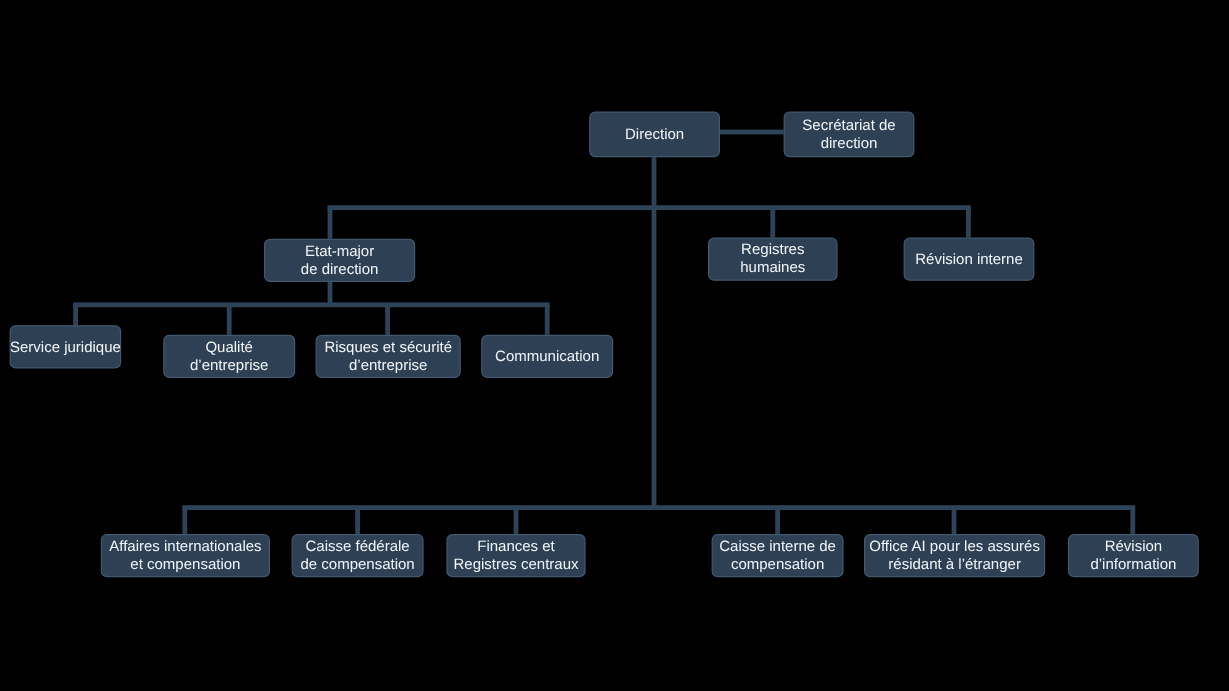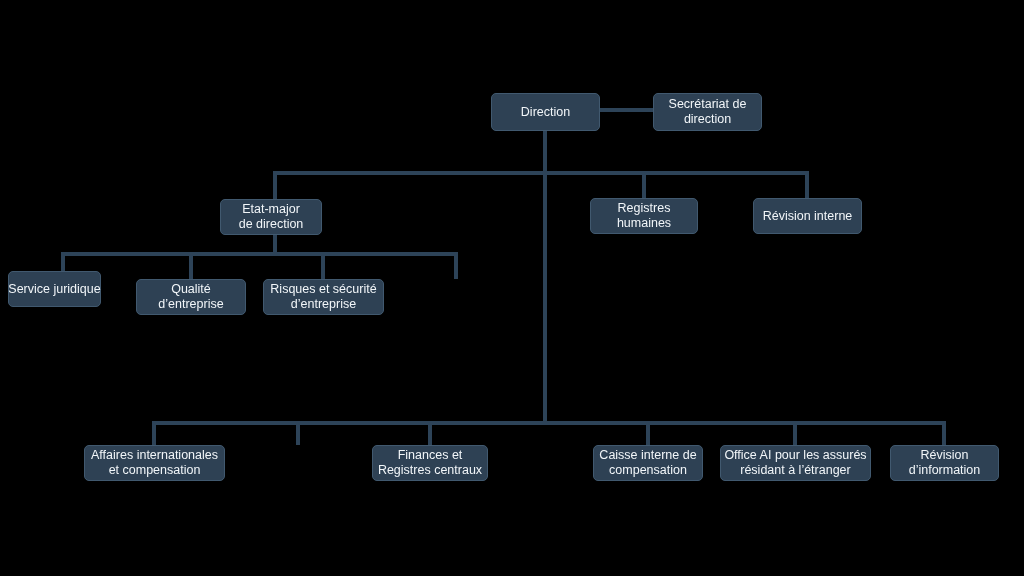--- a/index.html
+++ b/index.html
@@ -70,21 +70,21 @@
 
   <div class="node" style="left:491px;top:93px;width:109px;height:38px">
     <div class="l">Direction</div>
     <div class="l"></div>
   </div>
   <div class="node" style="left:653px;top:93px;width:109px;height:38px">
     <div class="l">Secrétariat de</div>
     <div class="l">direction</div>
   </div>
 
-  <div class="node" style="left:220px;top:199px;width:102px;height:36px">
+  <div class="node" style="left:220px;top:199px;width:126px;height:36px">
     <div class="l">Etat-major</div>
     <div class="l">de direction</div>
   </div>
   <div class="node" style="left:590px;top:198px;width:108px;height:36px">
     <div class="l">Registres</div>
     <div class="l">humaines</div>
   </div>
   <div class="node" style="left:753px;top:198px;width:109px;height:36px">
     <div class="l">Révision interne</div>
     <div class="l"></div>
@@ -95,24 +95,32 @@
     <div class="l"></div>
   </div>
   <div class="node" style="left:136px;top:279px;width:110px;height:36px">
     <div class="l">Qualité</div>
     <div class="l">d’entreprise</div>
   </div>
   <div class="node" style="left:263px;top:279px;width:121px;height:36px">
     <div class="l">Risques et sécurité</div>
     <div class="l">d’entreprise</div>
   </div>
+  <div class="node" style="left:401px;top:279px;width:110px;height:36px">
+    <div class="l">Communication</div>
+    <div class="l"></div>
+  </div>
 
   <div class="node" style="left:84px;top:445px;width:141px;height:36px">
     <div class="l">Affaires internationales</div>
     <div class="l">et compensation</div>
+  </div>
+  <div class="node" style="left:243px;top:445px;width:110px;height:36px">
+    <div class="l">Caisse fédérale</div>
+    <div class="l">de compensation</div>
   </div>
   <div class="node" style="left:372px;top:445px;width:116px;height:36px">
     <div class="l">Finances et</div>
     <div class="l">Registres centraux</div>
   </div>
   <div class="node" style="left:593px;top:445px;width:110px;height:36px">
     <div class="l">Caisse interne de</div>
     <div class="l">compensation</div>
   </div>
   <div class="node" style="left:720px;top:445px;width:151px;height:36px">

